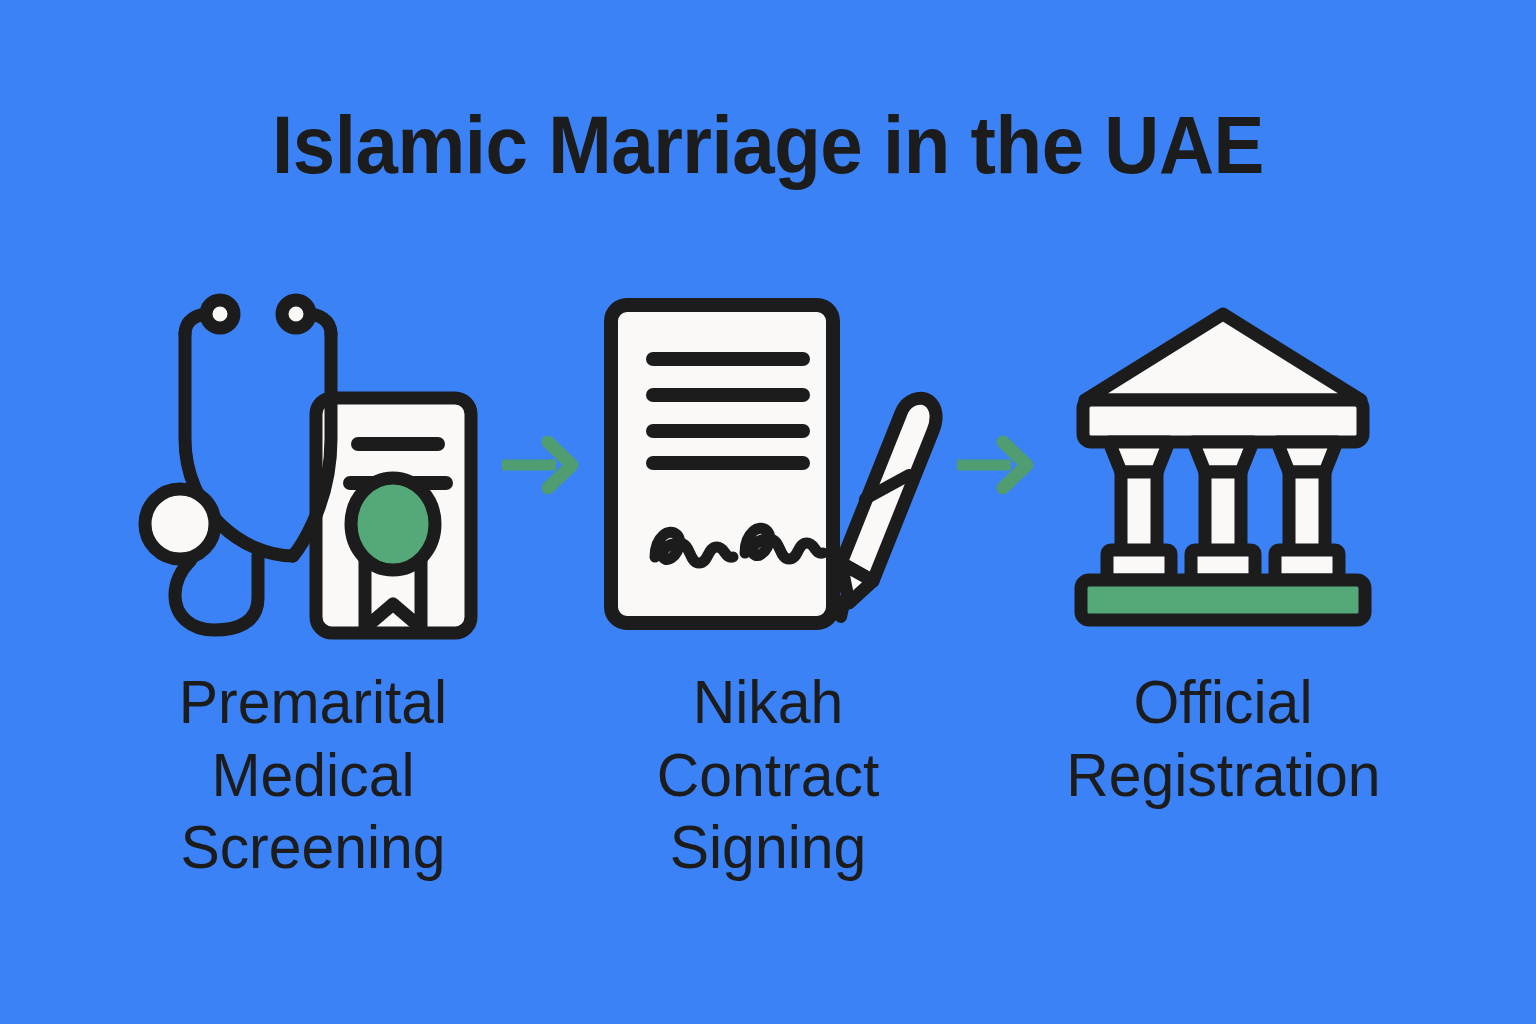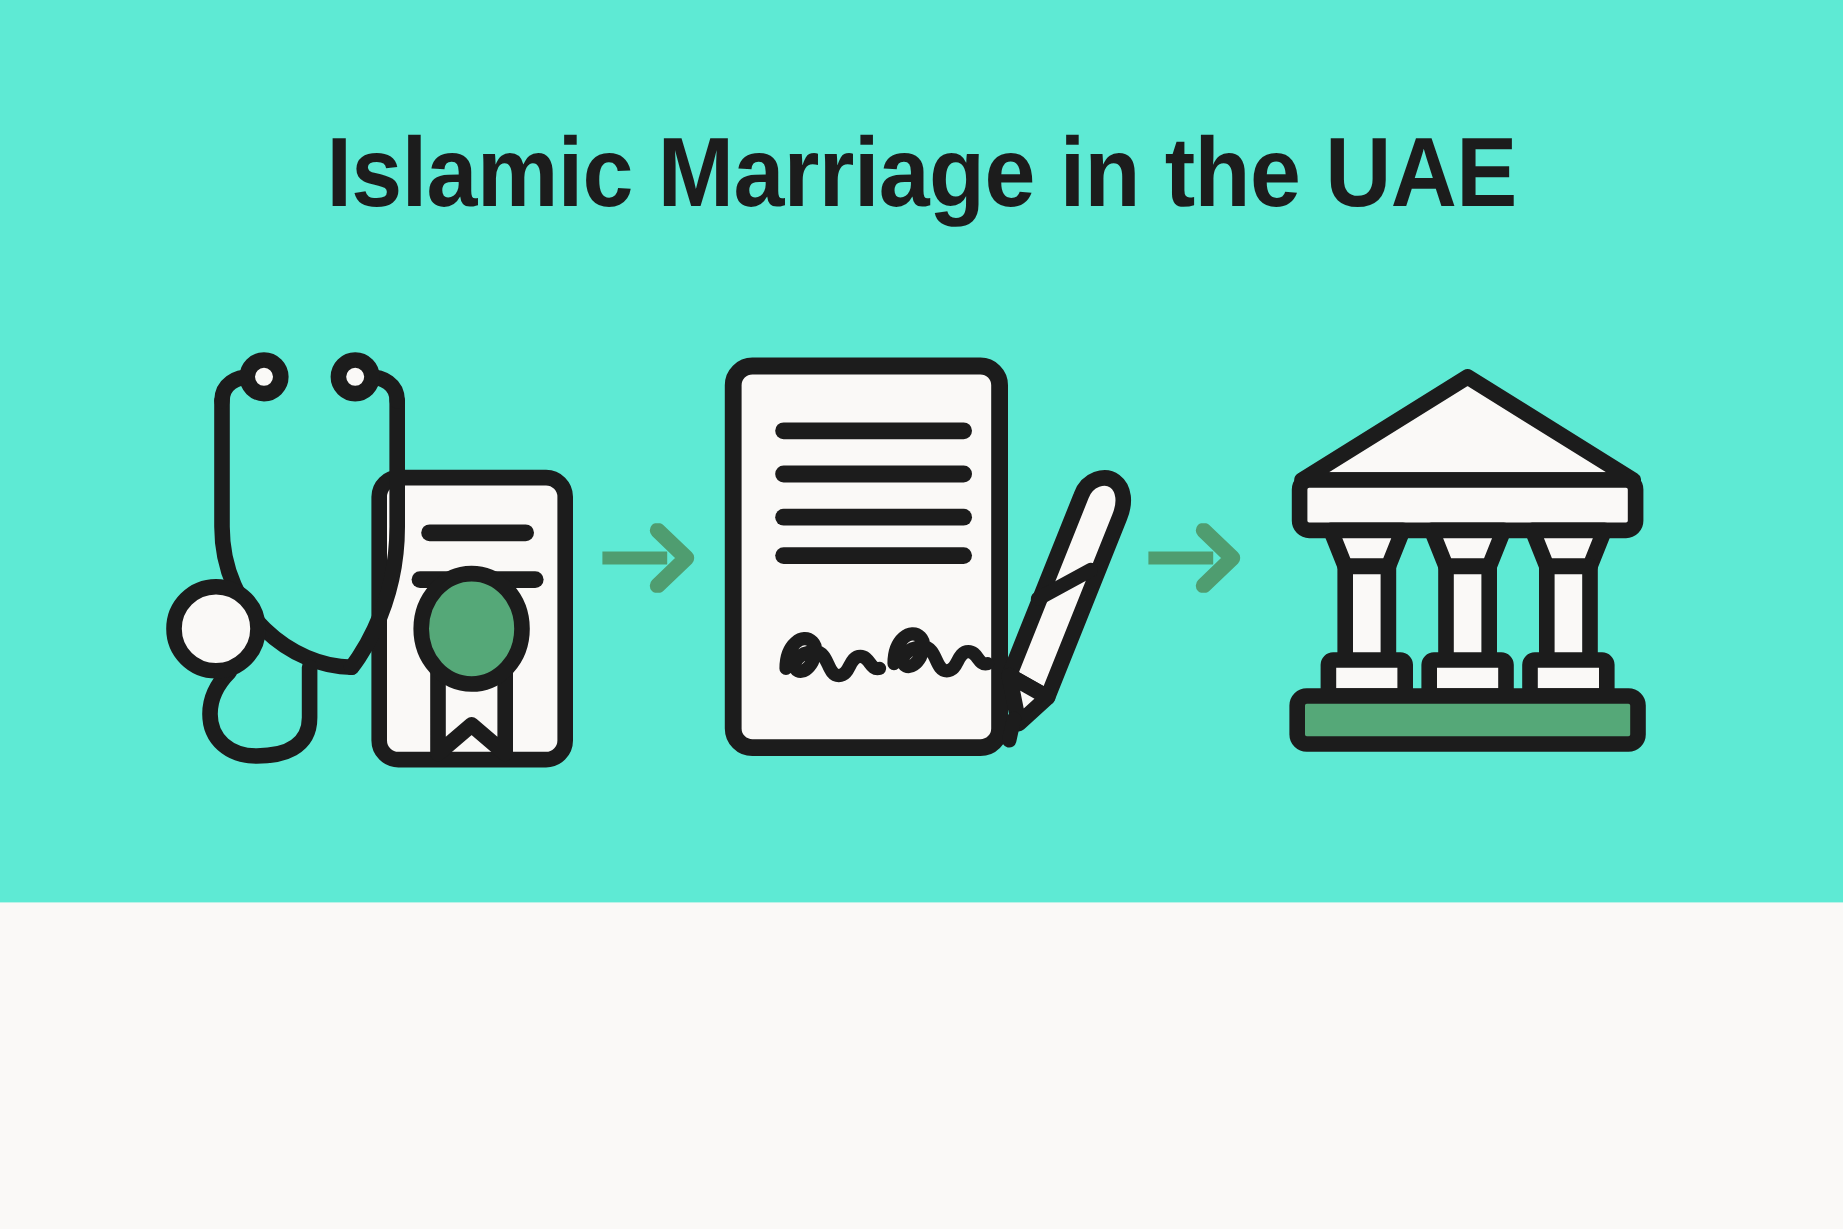--- a/index.html
+++ b/index.html
@@ -10,22 +10,22 @@
     width: 1536px;
     height: 1024px;
     background: #faf9f7;
     font-family: "Liberation Sans", sans-serif;
     overflow: hidden;
   }
 
   #infographic {
     position: relative;
     width: 1536px;
-    height: 752px;
-    background: #5eead4;
+    height: 1024px;
+    background: #3b82f6;
   }
 
   
   .title {
     position: absolute;
     top: 104px;
     left: 0;
     width: 1536px;
     text-align: center;
     font-family: "Liberation Sans Narrow", "Liberation Sans", sans-serif;
@@ -192,14 +192,38 @@
         <path d="M204 142 L264 142 L252 172 L216 172 Z" fill="#faf9f7" stroke="#1c1c1c" stroke-width="13"></path>
         <rect x="216" y="172" width="36" height="86" fill="#faf9f7" stroke="#1c1c1c" stroke-width="13"></rect>
         <rect x="202" y="250" width="64" height="30" rx="4" fill="#faf9f7" stroke="#1c1c1c" stroke-width="13"></rect>
 
         <rect x="8" y="280" width="284" height="40" rx="8" fill="#55a878" stroke="#1c1c1c" stroke-width="13"></rect>
       </svg>
     </div>
 
   </div>
 
+  <div class="labels">
+
+    <div class="label-cell">
+      <span class="ln">Premarital</span>
+      <span class="ln">Medical</span>
+      <span class="ln">Screening</span>
+    </div>
+
+    <div class="label-spacer"></div>
+
+    <div class="label-cell">
+      <span class="ln">Nikah</span>
+      <span class="ln">Contract</span>
+      <span class="ln">Signing</span>
+    </div>
+
+    <div class="label-spacer"></div>
+
+    <div class="label-cell">
+      <span class="ln">Official</span>
+      <span class="ln">Registration</span>
+    </div>
+
+  </div>
 
 </div>
 
 </body></html>

